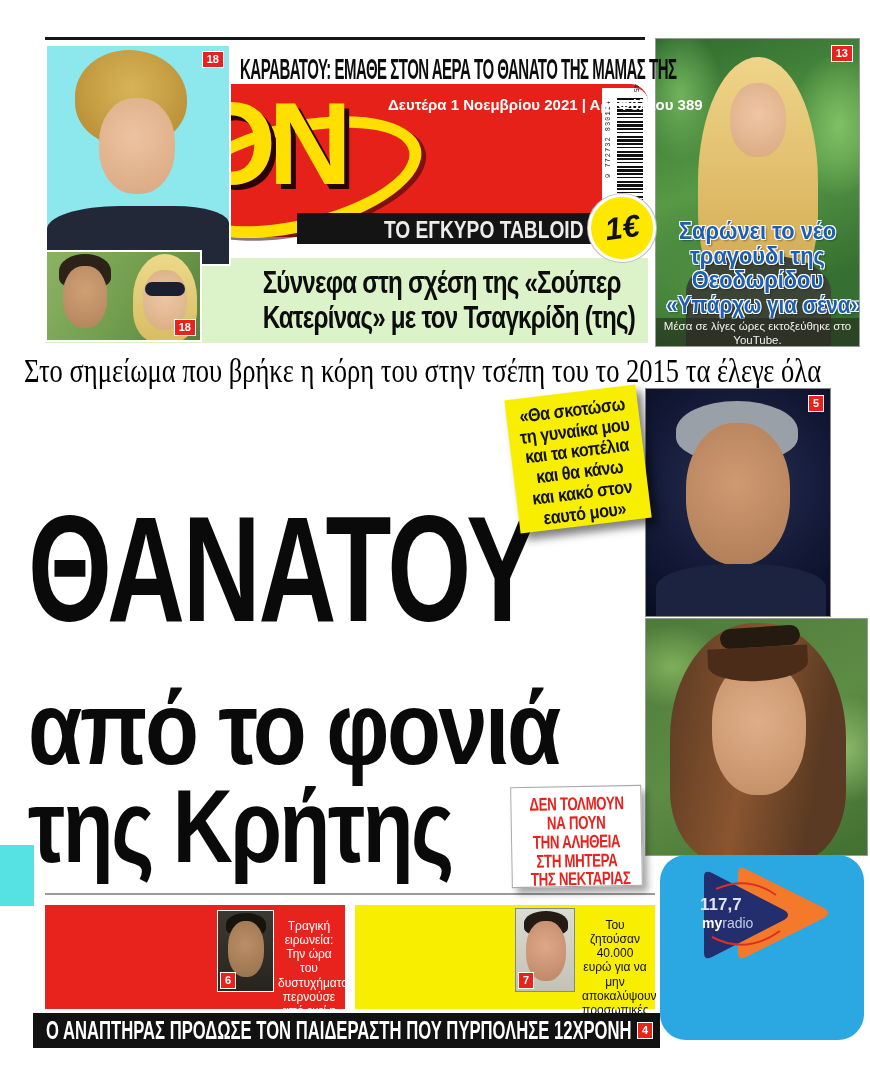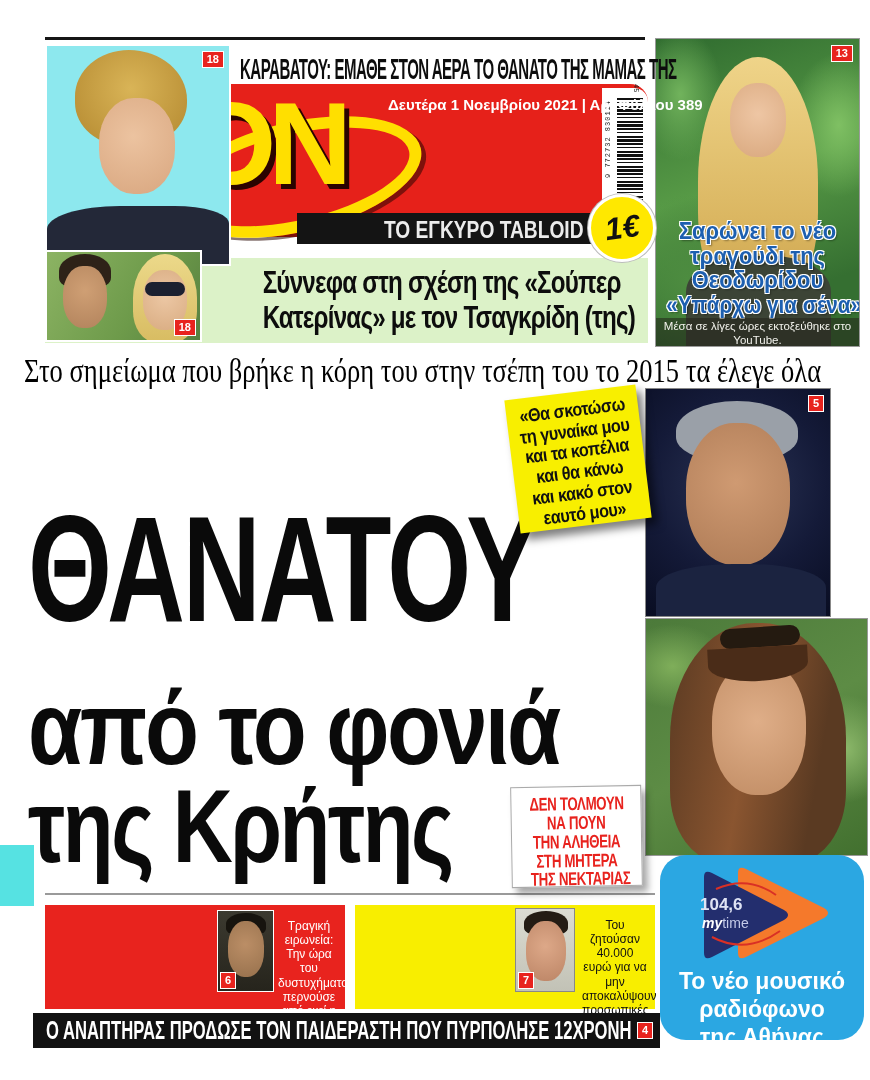--- a/index.html
+++ b/index.html
@@ -108,21 +108,21 @@
   .man7{left:515px;top:908px;width:60px;height:84px;border:1px solid #888;box-sizing:border-box;z-index:3;
         background:linear-gradient(#dcdcd2,#c2c2b6);}
   .man7 .hair{position:absolute;left:8px;top:2px;width:44px;height:24px;background:#241c14;border-radius:50% 50% 30% 30%;}
   .man7 .face{position:absolute;left:10px;top:12px;width:40px;height:60px;background:radial-gradient(circle at 48% 42%,#dda888,#bb8465);border-radius:45%;}
   .yellowbox .note{position:absolute;left:227px;top:13px;width:66px;font-size:12px;color:#111;
                    text-align:center;line-height:1.18;}
   .bluebox{left:660px;top:855px;width:204px;height:185px;background:#2ba7e2;border-radius:26px;z-index:2;}
   .radio-logo{position:absolute;left:26px;top:10px;width:150px;height:98px;}
   .radio-freq{position:absolute;left:40px;top:40px;font-size:17px;font-weight:900;color:#dfe3f4;letter-spacing:0;}
   .radio-brand{position:absolute;left:42px;top:60px;font-size:14px;color:#fff;}
-  .radio-brand .my{font-weight:900;font-style:italic;}
+  .radio-brand .my{font-weight:900;}
   .radio-brand .radio{font-weight:400;color:#c4cae8;}
   .bluebox .adtext{position:absolute;left:0;top:112px;width:100%;}
   .bluebox .ln{font-size:23px;font-weight:900;color:#fff;line-height:1.22;}
   .banner{left:33px;top:1013px;width:627px;height:35px;background:#121212;z-index:1;
           display:flex;align-items:center;padding-left:13px;box-sizing:border-box;}
   .banner .txt{font-size:26px;font-weight:900;color:#fff;letter-spacing:0;}
 </style>
 </head>
 <body>
 
@@ -248,27 +248,22 @@
     <span class="badge" style="left:2px;bottom:2px;">7</span>
   </div>
 
   <div class="abs bluebox">
     <svg class="radio-logo" viewBox="0 0 150 98">
       <path d="M52 8 Q52 0 60 4 L138 43 Q146 48 138 53 L60 92 Q52 96 52 88 Z" fill="#f5792b"></path>
       <path d="M18 12 Q18 4 26 8 L98 45 Q106 50 98 55 L26 92 Q18 96 18 88 Z" fill="#232e6e"></path>
       <path d="M30 24 Q62 10 90 30" stroke="#d93025" stroke-width="2" fill="none"></path>
       <path d="M26 72 Q60 90 94 66" stroke="#d93025" stroke-width="2" fill="none"></path>
     </svg>
-    <div class="radio-freq">104,6</div>
-    <div class="radio-brand"><span class="my">my</span><span class="radio">time</span></div>
-    <div class="adtext">
-      <div class="ln">Το νέο μουσικό</div>
-      <div class="ln">ραδιόφωνο</div>
-      <div class="ln">της Αθήνας</div>
-    </div>
+    <div class="radio-freq">117,7</div>
+    <div class="radio-brand"><span class="my">my</span><span class="radio">radio</span></div>
   </div>
 
   <div class="abs banner">
     <span class="txt cxl" style="transform:scaleX(.64);">Ο ΑΝΑΠΤΗΡΑΣ ΠΡΟΔΩΣΕ ΤΟΝ ΠΑΙΔΕΡΑΣΤΗ ΠΟΥ ΠΥΡΠΟΛΗΣΕ 12ΧΡΟΝΗ</span>
     <span class="badge" style="right:7px;top:9px;">4</span>
   </div>
 
 </div>
 
 </body></html>

